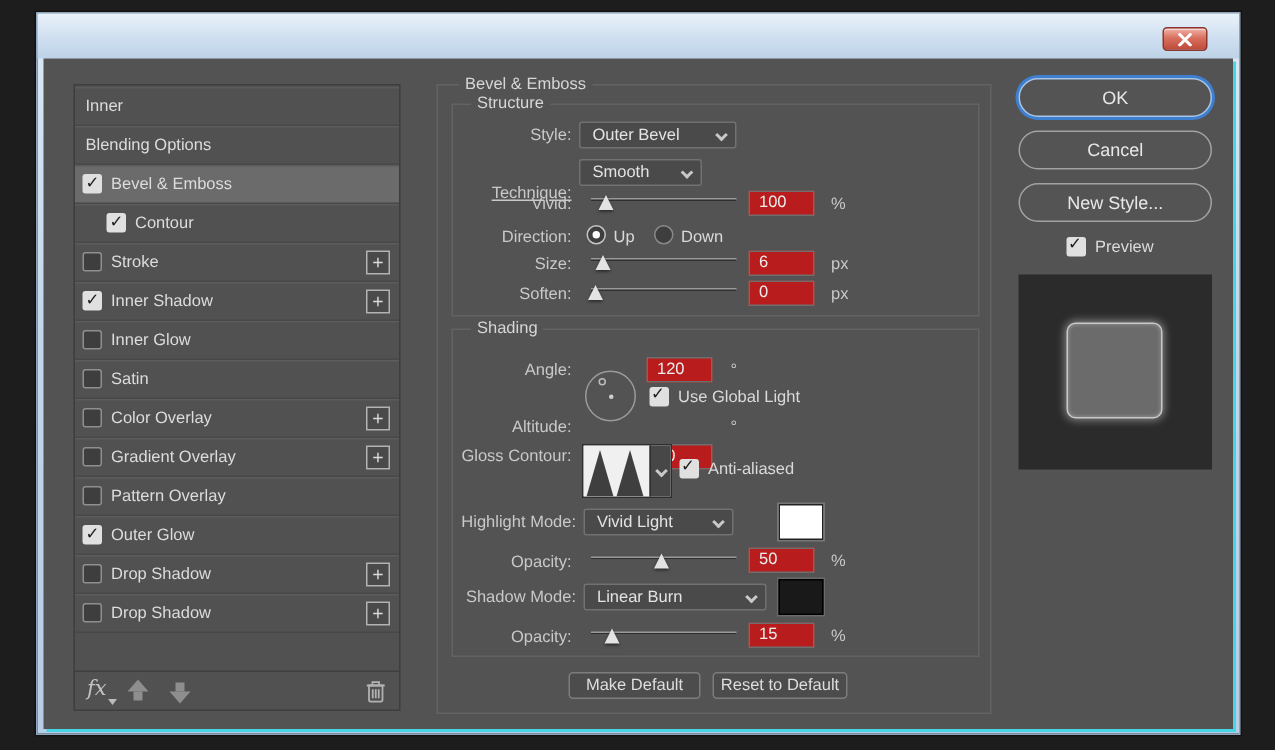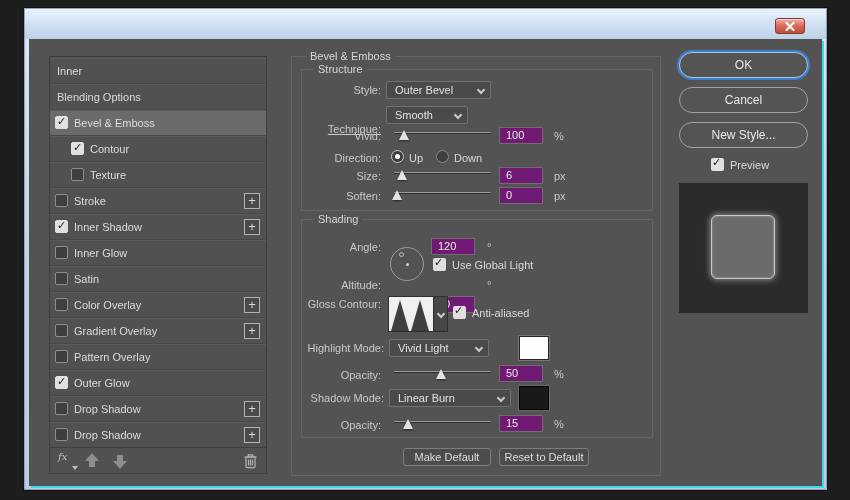--- a/index.html
+++ b/index.html
@@ -32,39 +32,39 @@
   .cb { position:absolute; width:13px; height:13px; border-radius:2px; background:#3e3e3e;
         border:1px solid #8f8f8f; top:6px; left:5px; }
   .sb-row.indent .cb { left:21px; }
   .cb.checked { background:#e0e0e0; border-color:#e0e0e0; }
   .cb .check { display:none; position:absolute; left:1px; top:-2px; font-family:"DejaVu Sans",sans-serif;
                font-size:11px; font-weight:bold; color:#1b1b1b; }
   .cb.checked .check { display:block; }
   .plusbtn { position:absolute; right:6px; top:5px; width:16px; height:16px; border:1px solid #b3b3b3;
              color:#d8d8d8; font-size:13px; line-height:13px; text-align:center; background:#4a4a4a; }
   .sb-footer { position:absolute; left:0; right:0; bottom:0; height:26px; border-top:1px solid #3f3f3f; }
-  .fx-btn { position:absolute; left:8px; top:3px; color:#c2c2c2; font-size:10px;
+  .fx-btn { position:absolute; left:8px; top:3px; color:#c2c2c2; font-size:14px;
             font-family:"DejaVu Serif",serif; font-style:italic; }
   .fx-caret { position:absolute; left:22px; top:18px; width:0; height:0;
               border-left:3px solid transparent; border-right:3px solid transparent; border-top:4px solid #bbb; }
   .arrow-btn { position:absolute; top:5px; width:16px; height:16px; }
   .arrow-btn .tri-up { position:absolute; left:1px; top:0; width:0; height:0;
       border-left:7px solid transparent; border-right:7px solid transparent; border-bottom:8px solid #8e8e8e; }
   .arrow-btn .tri-down { position:absolute; left:1px; top:8px; width:0; height:0;
       border-left:7px solid transparent; border-right:7px solid transparent; border-top:8px solid #8e8e8e; }
   .arrow-btn .stem-b { position:absolute; left:5px; top:8px; width:6px; height:6px; background:#8e8e8e; }
   .arrow-btn .stem-t { position:absolute; left:5px; top:2px; width:6px; height:6px; background:#8e8e8e; }
   .trash-btn { position:absolute; right:7px; top:4px; width:16px; height:18px; }
 
   
   .fieldset { position:absolute; border:1px solid #636363; }
   .legend { position:absolute; top:-7px; font-size:11px; color:#d6d6d6; background:#535353; padding:0 4px; white-space:nowrap; }
 
   .row-label { position:absolute; font-size:11px; color:#c9c9c9; text-align:right; white-space:nowrap; }
-  .ctl-input { position:absolute; width:44px; height:17px; background:#701a75; border:1px solid #6e6e6e;
+  .ctl-input { position:absolute; width:44px; height:17px; background:#b91c1c; border:1px solid #6e6e6e;
                color:#ececec; font-size:11px; line-height:15px; padding-left:6px; }
   .unit { position:absolute; font-size:11px; color:#c9c9c9; }
   .select { position:absolute; height:18px; background:#4a4a4a; border:1px solid #717171; border-radius:2px;
             color:#e3e3e3; font-size:11px; line-height:16px; padding-left:8px; }
   .chev { position:absolute; right:6px; top:5px; width:6px; height:6px;
           border-left:2px solid #c9c9c9; border-bottom:2px solid #c9c9c9; transform:rotate(-45deg); }
   .slider { position:absolute; width:97px; height:14px; }
   .slider .track { position:absolute; left:0; right:0; top:5px; height:2px; background:#9a9a9a;
                    border-bottom:1px solid #2f2f2f; }
   .slider .thumb { position:absolute; top:3px; width:0; height:0; transform:translateX(-50%);
@@ -85,21 +85,21 @@
 
   .contour-box { position:absolute; width:60px; height:36px; border:1px solid #2e2e2e; background:#efefef; }
   .contour-arrow { position:absolute; right:0; top:0; width:14px; height:34px; background:#474747; border-left:1px solid #2e2e2e; }
   .contour-arrow .chev { right:3px; top:14px; }
 
   .swatch { position:absolute; width:30px; height:24px; }
   .swatch.white { background:#ffffff; border:1px solid #222; box-shadow:0 0 0 1px #777; }
   .swatch.dark { background:#191919; border:1px solid #000; box-shadow:0 0 0 1px #6a6a6a; }
 
   .small-btn { position:absolute; height:18px; background:#4c4c4c; border:1px solid #7d7d7d; border-radius:3px;
-               color:#dedede; font-size:11px; text-align:center; line-height:16px;margin-left:24px; }
+               color:#dedede; font-size:11px; text-align:center; line-height:16px; }
 
   
   .pill-btn { position:absolute; left:650px; width:129px; height:26px; border-radius:13px; background:#545454;
               border:1px solid #a2a2a2; color:#e8e8e8; font-size:12px; text-align:center; line-height:24px; }
   .pill-btn.default { border:1px solid #a9c4e4; box-shadow:0 0 0 2px #3f7fd0; }
   .preview-box { position:absolute; left:650px; top:144px; width:129px; height:130px; background:#2b2b2b; }
   .preview-sq { position:absolute; left:32px; top:32px; width:64px; height:64px; background:#6b6b6b;
                 border-radius:6px; border:1px solid #c8c8c8;
                 box-shadow:0 0 6px 1px rgba(255,255,255,0.45), inset 0 0 3px rgba(255,255,255,0.35); }
 </style>
@@ -129,24 +129,20 @@
             <span class="cb checked">
               <span class="check">✓</span>
             </span>
             <span class="sb-label">Bevel &amp; Emboss</span>
           </div>
           <div class="sb-row has-cb indent">
             <span class="cb checked">
               <span class="check">✓</span>
             </span>
             <span class="sb-label">Contour</span>
-          </div>
-          <div class="sb-row has-cb indent">
-            <span class="cb"></span>
-            <span class="sb-label">Texture</span>
           </div>
           <div class="sb-row has-cb">
             <span class="cb"></span>
             <span class="sb-label">Stroke</span>
             <span class="plusbtn">+</span>
           </div>
           <div class="sb-row has-cb">
             <span class="cb checked">
               <span class="check">✓</span>
             </span>

